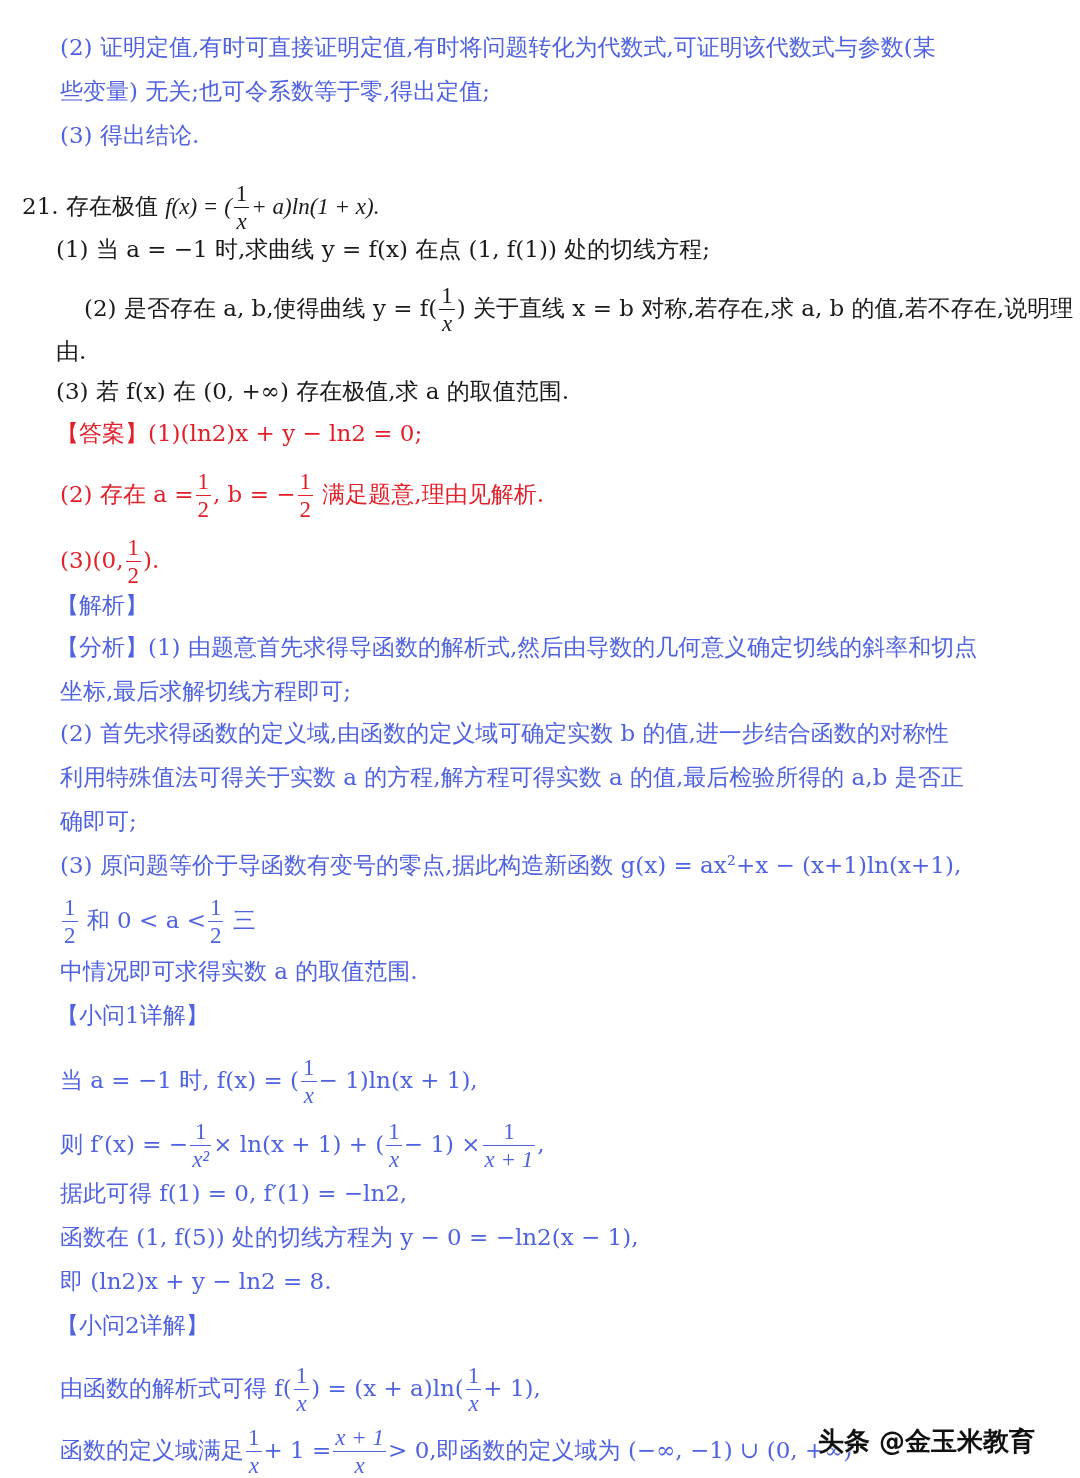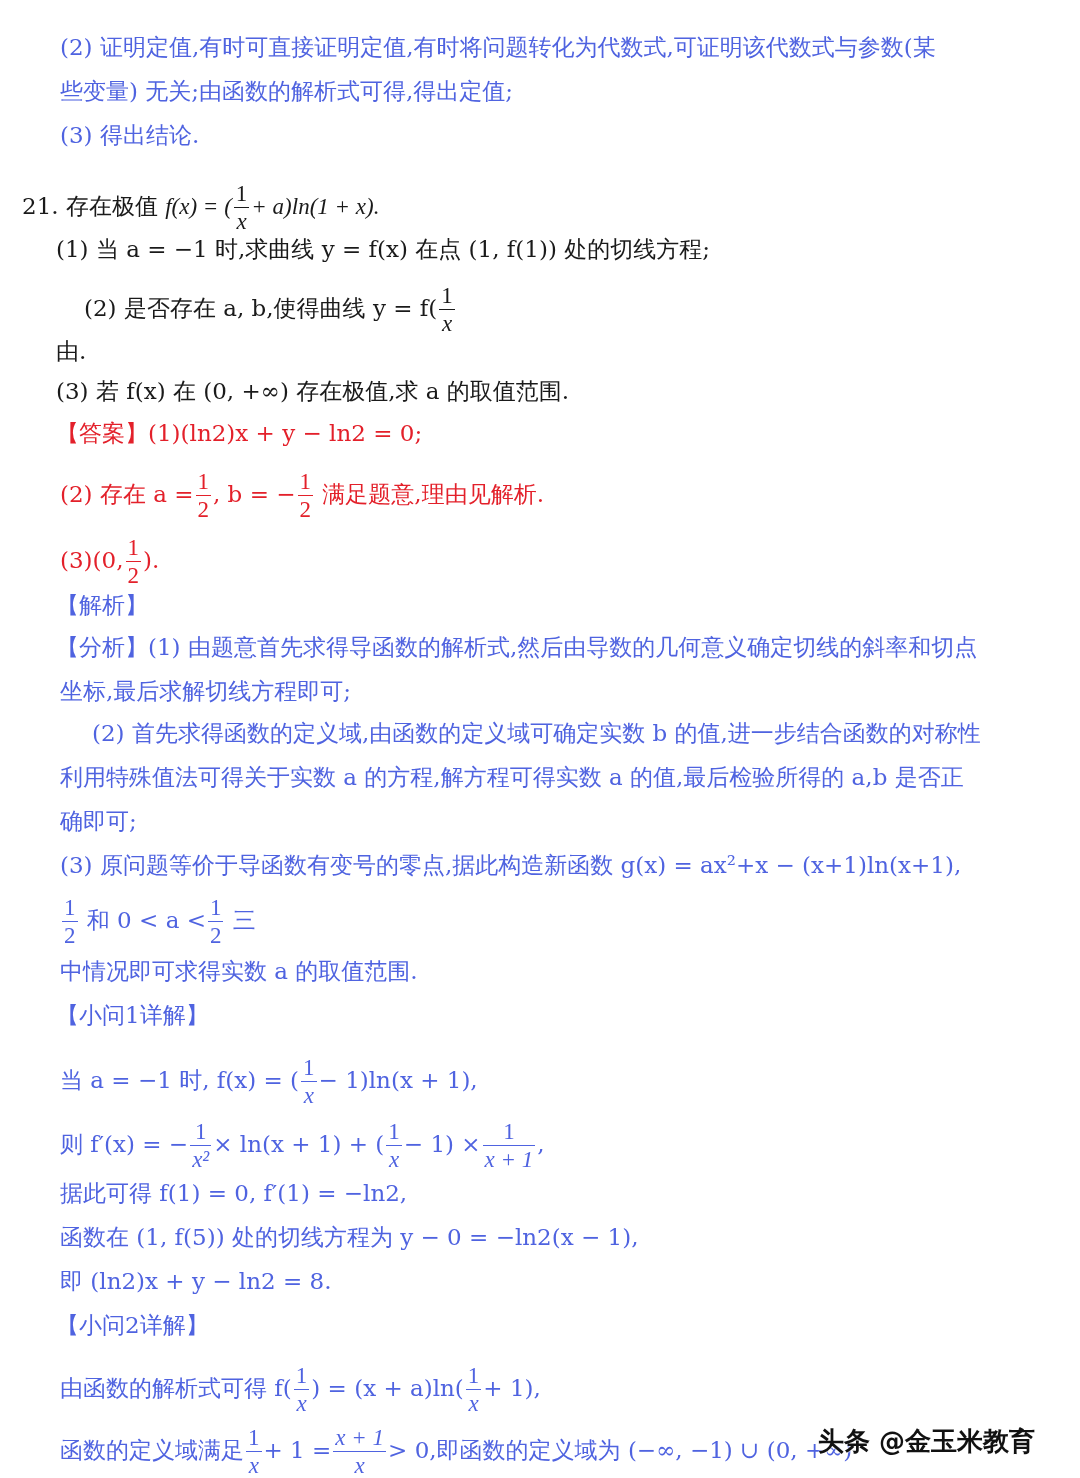--- a/index.html
+++ b/index.html
@@ -26,52 +26,52 @@
     position: absolute; left: 818px; top: 1424px;
     font-family: "DejaVu Sans", sans-serif; font-size: 26px; color: #111;
     text-shadow: 0 0 2px #fff, 0 0 2px #fff;
     font-weight: bold;
   }
 </style>
 </head>
 <body>
 
 <div class="line blue" style="left:60px; top:32px;">(2) 证明定值,有时可直接证明定值,有时将问题转化为代数式,可证明该代数式与参数(某</div>
-<div class="line blue" style="left:60px; top:76px;">些变量) 无关;由函数的解析式可得,得出定值;</div>
+<div class="line blue" style="left:60px; top:76px;">些变量) 无关;也可令系数等于零,得出定值;</div>
 <div class="line blue" style="left:60px; top:120px;">(3) 得出结论.</div>
 
 <div class="line black" style="left:22px; top:182px;">
   <span>21.</span>
   <span>存在极值</span>
   <span class="math">f(x) = (</span><span class="frac"><span class="num">1</span><span class="den math">x</span></span><span class="math">+ a)ln(1 + x).</span>
 </div>
 <div class="line black" style="left:56px; top:234px;">(1) 当 a = −1 时,求曲线 y = f(x) 在点 (1, f(1)) 处的切线方程;</div>
 <div class="line black" style="left:56px; top:284px;margin-left:28px;">
-  <span>(2) 是否存在 a, b,使得曲线 y = f(</span><span class="frac"><span class="num">1</span><span class="den math">x</span></span>
+  <span>(2) 是否存在 a, b,使得曲线 y = f(</span><span class="frac"><span class="num">1</span><span class="den math">x</span></span><span>) 关于直线 x = b 对称,若存在,求 a, b 的值,若不存在,说明理</span>
 </div>
 <div class="line black" style="left:56px; top:336px;">由.</div>
 <div class="line black" style="left:56px; top:376px;">(3) 若 f(x) 在 (0, +∞) 存在极值,求 a 的取值范围.</div>
 
 <div class="line red" style="left:56px; top:418px;">
   <span>【答案】</span><span>(1)(ln2)x + y − ln2 = 0;</span>
 </div>
 <div class="line red" style="left:60px; top:470px;">
   <span>(2) 存在 a =</span><span class="frac"><span class="num">1</span><span class="den">2</span></span><span>, b = −</span><span class="frac"><span class="num">1</span><span class="den">2</span></span>
   <span>满足题意,理由见解析.</span>
 </div>
 <div class="line red" style="left:60px; top:536px;">
   <span>(3)(0,</span><span class="frac"><span class="num">1</span><span class="den">2</span></span><span>).</span>
 </div>
 
 <div class="line blue" style="left:56px; top:590px;">【解析】</div>
 <div class="line blue" style="left:56px; top:632px;">
   <span>【分析】</span><span>(1) 由题意首先求得导函数的解析式,然后由导数的几何意义确定切线的斜率和切点</span>
 </div>
 <div class="line blue" style="left:60px; top:676px;">坐标,最后求解切线方程即可;</div>
-<div class="line blue" style="left:60px; top:718px;margin-left:32px;">(2) 首先求得函数的定义域,由函数的定义域可确定实数 b 的值,进一步结合函数的对称性</div>
+<div class="line blue" style="left:60px; top:718px;">(2) 首先求得函数的定义域,由函数的定义域可确定实数 b 的值,进一步结合函数的对称性</div>
 <div class="line blue" style="left:60px; top:762px;text-align:right;">利用特殊值法可得关于实数 a 的方程,解方程可得实数 a 的值,最后检验所得的 a,b 是否正</div>
 <div class="line blue" style="left:60px; top:806px;">确即可;</div>
 <div class="line blue" style="left:60px; top:850px;">(3) 原问题等价于导函数有变号的零点,据此构造新函数 g(x) = ax²+x − (x+1)ln(x+1),</div>
 <div class="line blue" style="left:60px; top:896px;">
   <span class="frac"><span class="num">1</span><span class="den">2</span></span>
   <span>和 0 &lt; a &lt;</span><span class="frac"><span class="num">1</span><span class="den">2</span></span>
   <span>三</span>
 </div>
 <div class="line blue" style="left:60px; top:956px;">中情况即可求得实数 a 的取值范围.</div>
 

